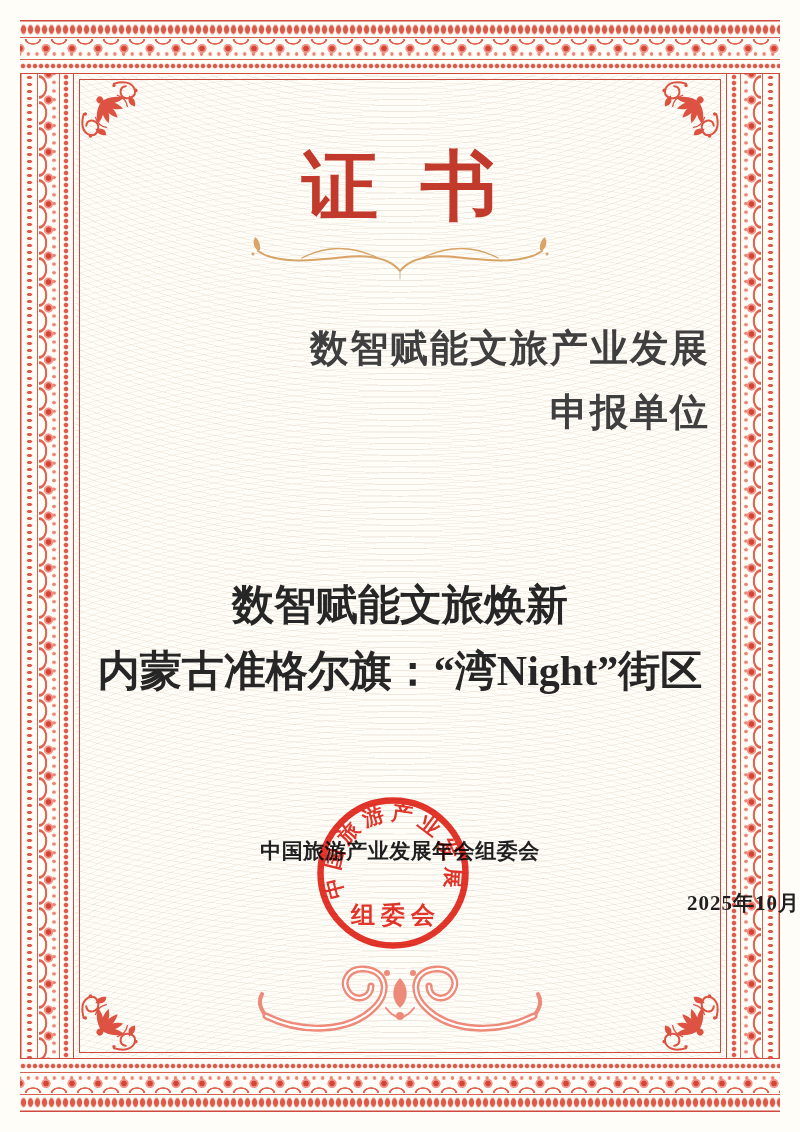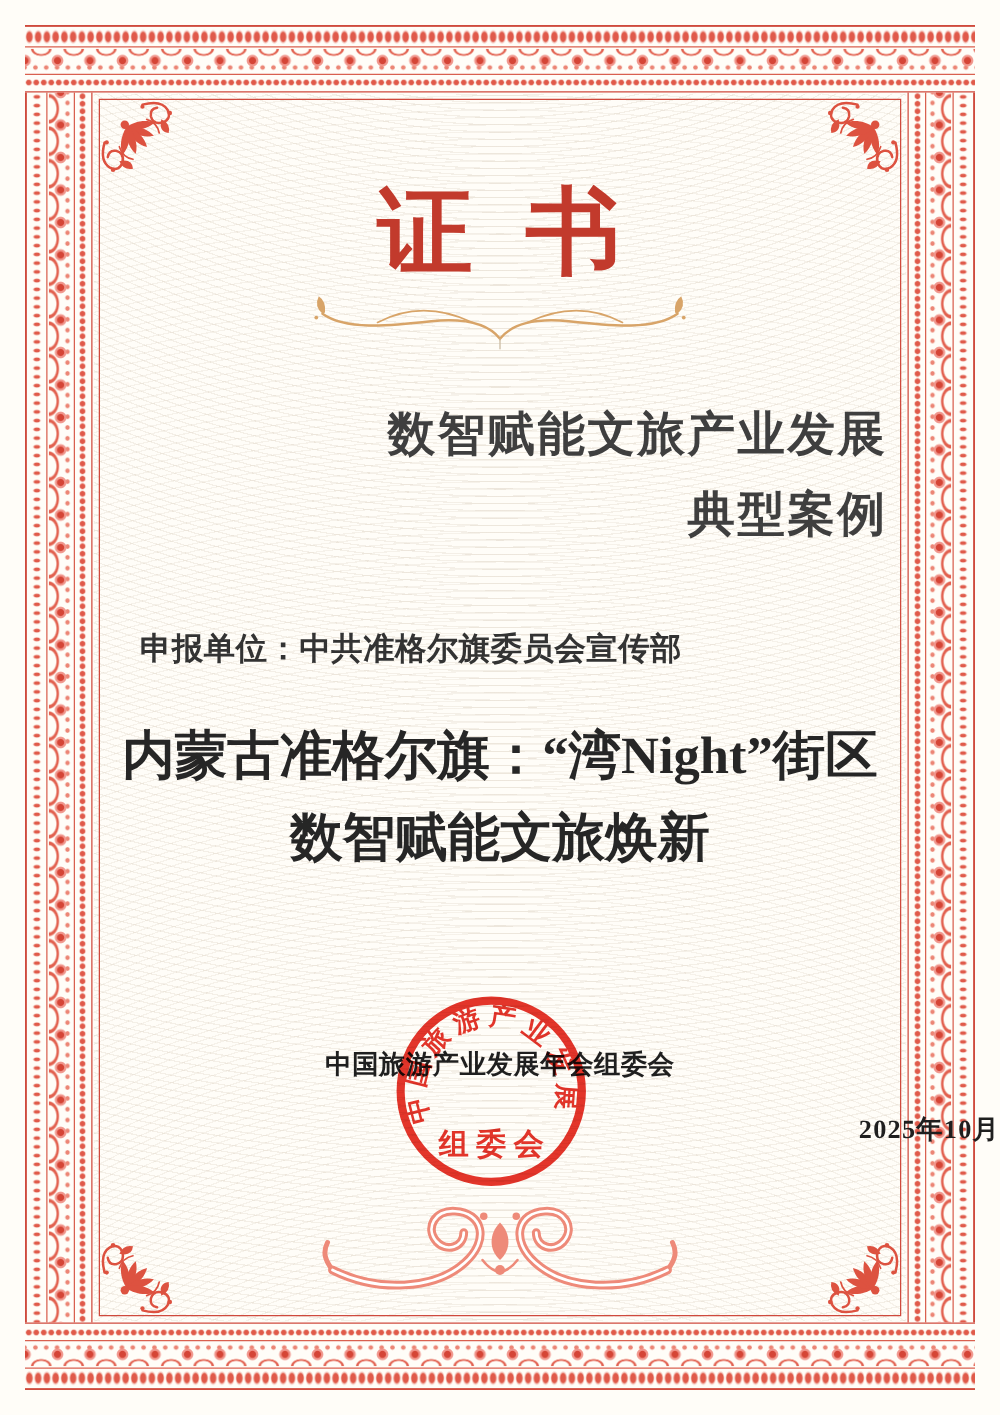--- a/index.html
+++ b/index.html
@@ -214,30 +214,27 @@
   <div class="title">证 书</div>
 
   <div class="divider">
     <svg viewBox="0 0 300 50" width="100%" height="100%">
         <use href="#gold-div"></use>
       </svg>
   </div>
 
   <div class="award">
     <div>数智赋能文旅产业发展</div>
-    <div>典型案例</div>
-  </div>
-
-  <div class="applicant">
-    <span>申报单位：</span><span>中共准格尔旗委员会宣传部</span>
-  </div>
+    <div>申报单位</div>
+  </div>
+
 
   <div class="headline">
+    <div>数智赋能文旅焕新</div>
     <div>内蒙古准格尔旗：“湾Night”街区</div>
-    <div>数智赋能文旅焕新</div>
   </div>
 
   <div class="issuer">中国旅游产业发展年会组委会</div>
   <div class="date">2025年10月</div>
 
   <svg class="seal" viewBox="0 0 166 166">
     <circle cx="83" cy="83" r="72.5" fill="none" stroke="#e1251b" stroke-width="6.5"></circle>
     <defs>
       <path id="sealArc" d="M 36.5,110 A 53.5,53.5 0 1 1 129.5,110"></path>
     </defs>

